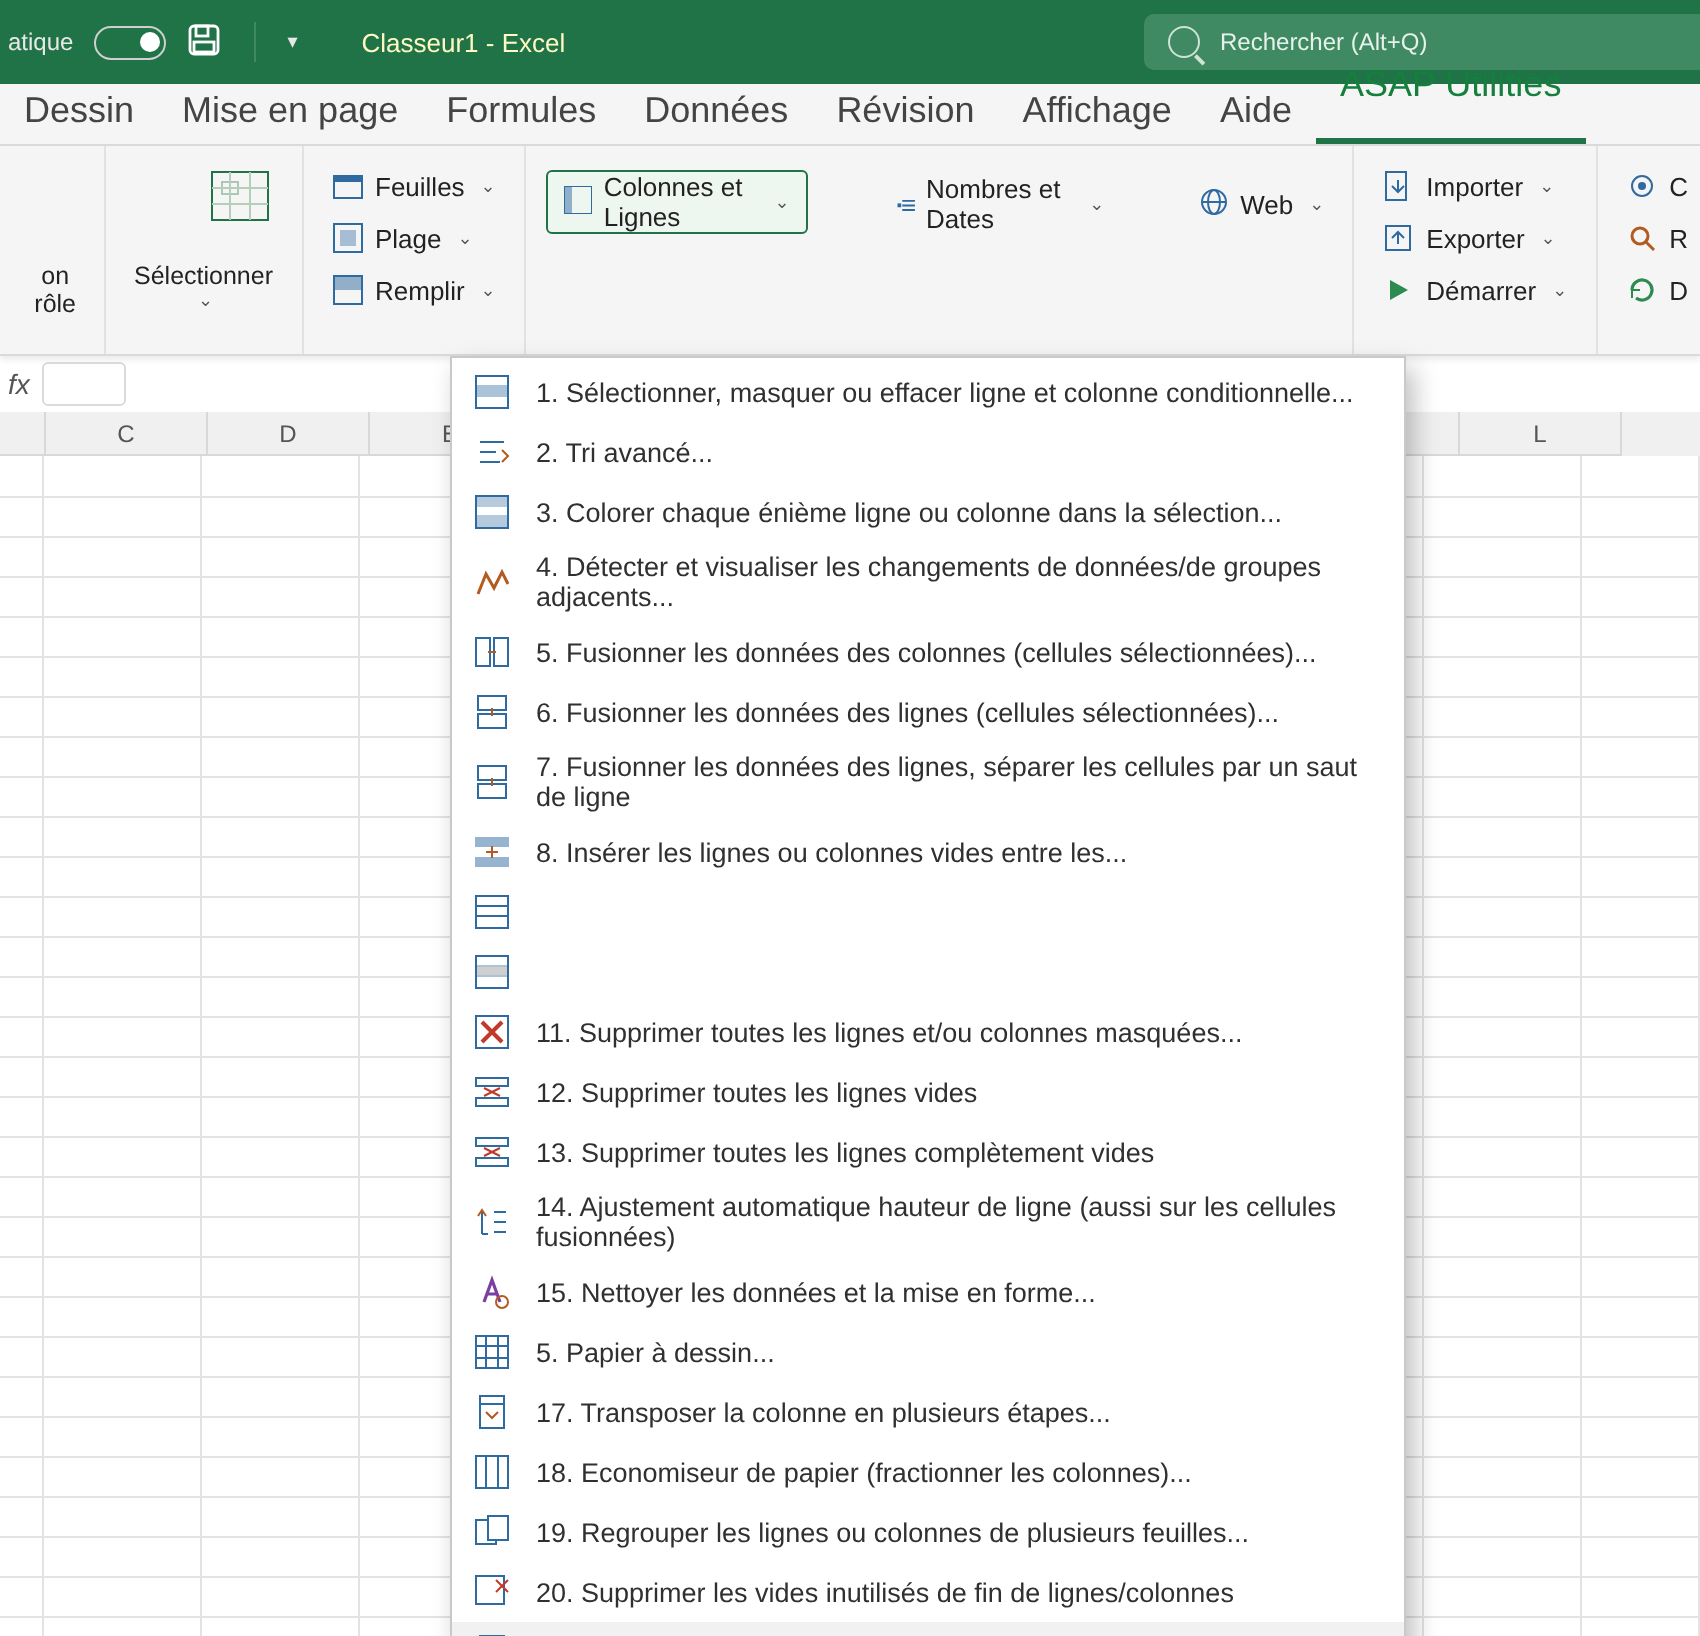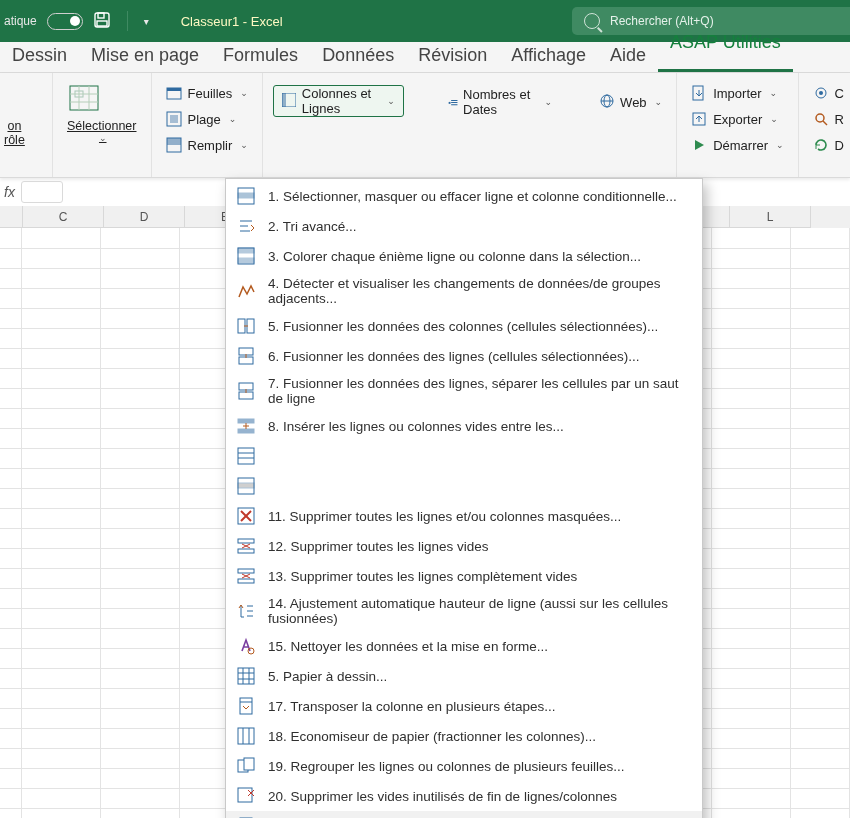--- a/index.html
+++ b/index.html
@@ -89,25 +89,24 @@
   }
   .group {
     border-right:1px solid #e2e2e2;
     padding:6px 10px 4px 10px;
     display:flex;
     gap:8px;
     align-items:flex-start;
   }
   .group:last-child { border-right:none; }
   .big-btn {
-    display:flex; flex-direction:column; align-items:flex-start;
+    display:flex; flex-direction:column; align-items:flex-end;
     padding:2px 4px;
-    gap:4px;
+    gap:16px;
     min-width:58px;
-    text-decoration:underline;
   }
   .big-btn .big-icon {
     width:34px; height:34px;
     display:flex; align-items:center; justify-content:center;
   }
   .big-label {
     font-size:12.5px; text-align:center; line-height:1.15;
     display:flex; flex-direction:column; align-items:center;
   }
   .small-stack {

